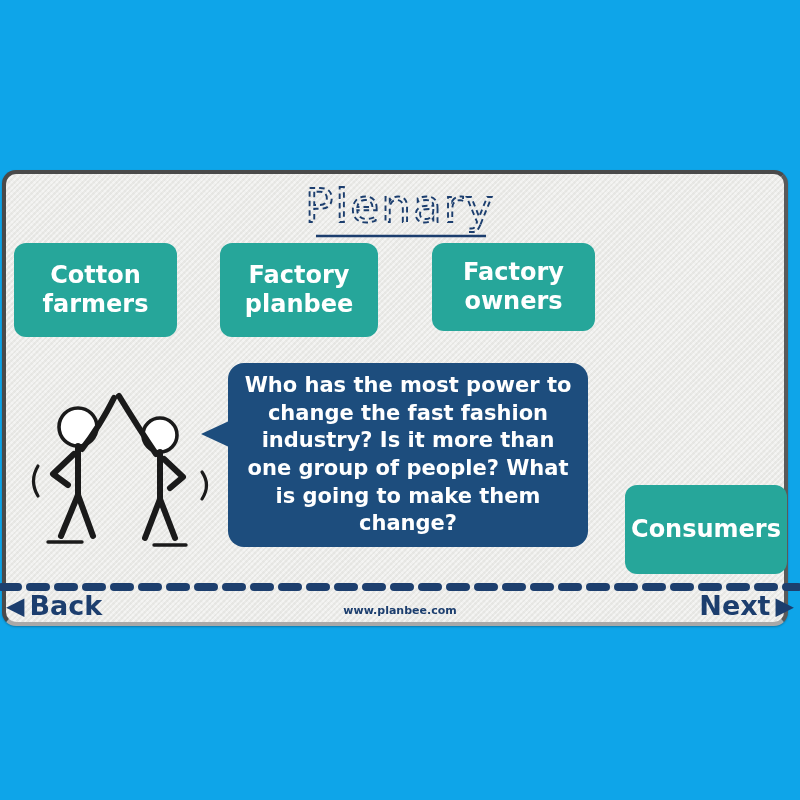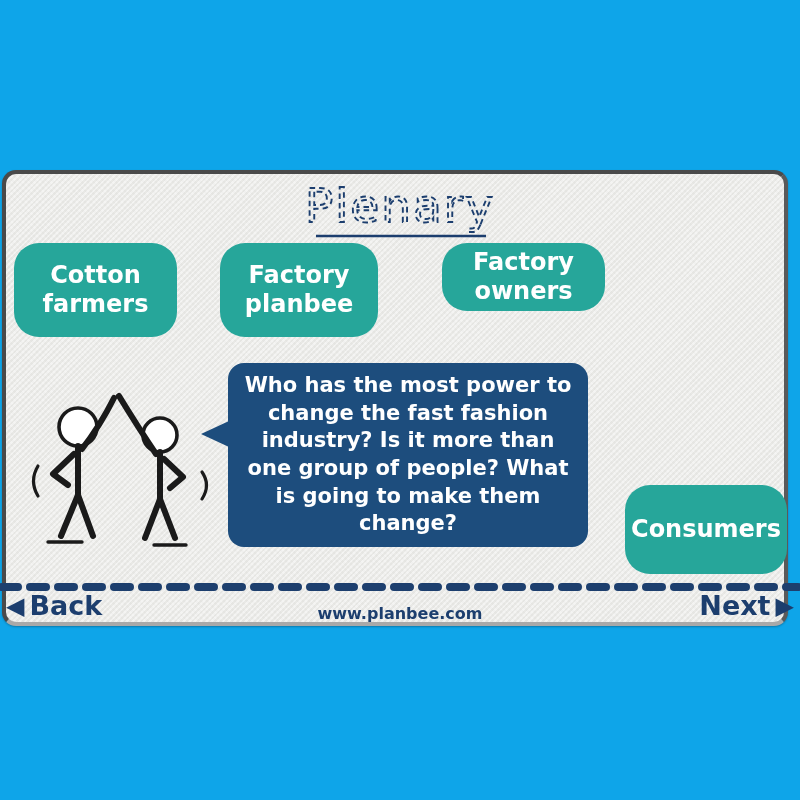--- a/index.html
+++ b/index.html
@@ -23,27 +23,27 @@
   
   .title-svg{position:absolute;left:0;top:174px;width:800px;height:70px;}
   .title-svg text{
     font-family:"DejaVu Sans",sans-serif;font-size:47px;letter-spacing:2px;
     fill:none;stroke:#1c3e6e;stroke-width:1.9;stroke-dasharray:5.5 4;
   }
   .title-svg line{stroke:#1c3e6e;stroke-width:2.6;}
   
   .gbtn{
     position:absolute;display:flex;align-items:center;justify-content:center;
-    background:#26a69a;border-radius:25px;color:#ffffff;
+    background:#26a69a;border-radius:12px;color:#ffffff;
     font-weight:bold;font-size:24px;line-height:1.22;text-align:center;
     padding:0 4px;box-sizing:border-box;cursor:pointer;
   }
   .b1{left:14px;top:243px;width:163px;height:94px;}
   .b2{left:220px;top:243px;width:158px;height:94px;}
-  .b3{left:442px;top:243px;width:163px;height:68px;}
+  .b3{left:432px;top:243px;width:163px;height:88px;}
   .b4{left:625px;top:243px;width:162px;height:94px;}
   .b5{left:625px;top:364px;width:162px;height:94px;}
   .b6{left:625px;top:485px;width:162px;height:89px;}
   
   .bubble{
     position:absolute;left:228px;top:363px;width:360px;height:184px;
     background:#1d4d7d;border-radius:16px;color:#ffffff;
     display:flex;align-items:center;justify-content:center;text-align:center;
     font-weight:bold;font-size:21px;line-height:1.32;
     padding:20px 12px;box-sizing:border-box;
@@ -60,21 +60,21 @@
   
   .navbtn{
     position:absolute;top:590px;display:flex;align-items:center;gap:5px;
     color:#1c3e6e;font-weight:bold;font-size:27px;cursor:pointer;
   }
   .navbtn .arrow{font-size:24px;line-height:1;}
   .back{left:6px;}
   .next{right:6px;}
   .website{
     position:absolute;left:0;top:604px;width:800px;text-align:center;
-    color:#1c3e6e;font-weight:bold;font-size:16px;
+    color:#1c3e6e;font-weight:bold;font-size:11px;
   }
 </style>
 </head>
 <body>
 
 <div class="canvas">
 
   <div class="frame"></div>
 
   <svg class="title-svg" viewBox="0 0 800 70">

